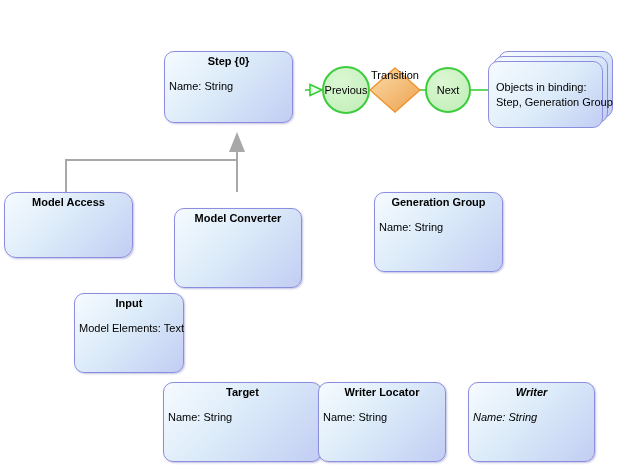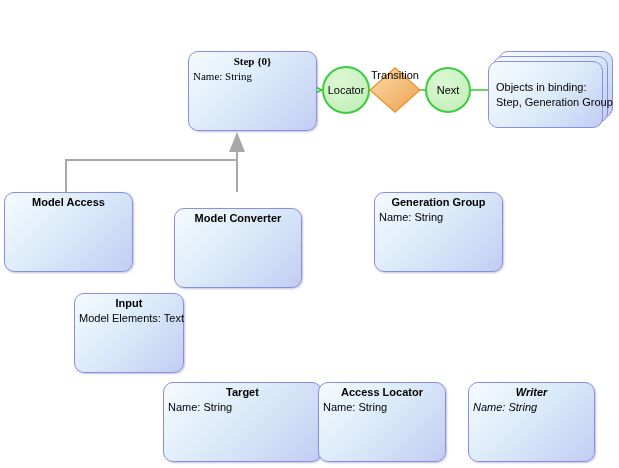--- a/index.html
+++ b/index.html
@@ -50,20 +50,21 @@
   }
   .node .title {
     font-weight: bold;
     text-align: center;
     padding-top: 3px;
     white-space: nowrap;
   }
   .node .attr {
     padding: 3px 4px 0 4px;
     white-space: nowrap;
+    margin-top: 10px;
   }
   .circle {
     position: absolute;
     box-sizing: border-box;
     border-radius: 50%;
     border: 2px solid var(--circle_border, #3ccc3c);
     background: radial-gradient(circle at 38% 30%,
       var(--circle_fill_light, #dcf7d3) 0%,
       var(--circle_fill_dark, #c3efba) 85%);
     display: flex;
@@ -120,27 +121,27 @@
       <path class="gray-line" d="M 237 192 L 237 152"></path>
       <polygon class="gray-arrow" points="237,132 229,152 245,152"></polygon>
     </g>
 
     <g>
       <line class="green-line" x1="305" y1="90" x2="488" y2="90"></line>
       <polygon class="open-arrow" points="322,90 310,84.5 310,95.5"></polygon>
     </g>
   </svg>
 
-  <div class="node" style="left:188px; top:51px; width:129px; height:80px;font-family:Liberation Serif, serif;">
+  <div class="node" style="left:164px; top:51px; width:129px; height:72px;">
     <div class="title">Step {0}</div>
     <div class="attr">Name: String</div>
   </div>
 
   <div class="circle" style="left:322px; top:66px; width:48px; height:48px;">
-    <span>Locator</span>
+    <span>Previous</span>
   </div>
 
   <div class="diamond-wrap" style="left:369px; top:67px; width:52px; height:46px;">
     <svg class="diamond-svg" width="52" height="46" viewBox="0 0 52 46" xmlns="http://www.w3.org/2000/svg">
       <defs>
         <linearGradient id="diamond-grad" x1="0" y1="0" x2="1" y2="1">
           <stop class="stop-light" offset="0"></stop>
           <stop class="stop-dark" offset="1"></stop>
         </linearGradient>
       </defs>
@@ -155,21 +156,21 @@
 
   <div class="stack-wrap" style="left:488px; top:51px; width:126px; height:78px;">
     <div class="stack-layer" style="left:10px; top:0px;"></div>
     <div class="stack-layer" style="left:5px; top:5px;"></div>
     <div class="stack-layer stack-front" style="left:0px; top:10px;">
       <div>Objects in binding:</div>
       <div>Step, Generation Group</div>
     </div>
   </div>
 
-  <div class="node" style="left:4px; top:192px; width:129px; height:80px;">
+  <div class="node" style="left:4px; top:192px; width:129px; height:66px;border-radius:12px;">
     <div class="title">Model Access</div>
   </div>
 
   <div class="node" style="left:174px; top:192px; width:128px; height:80px;margin-top:16px;">
     <div class="title">Model Converter</div>
   </div>
 
   <div class="node" style="left:374px; top:192px; width:129px; height:80px;">
     <div class="title">Generation Group</div>
     <div class="attr">Name: String</div>
@@ -179,21 +180,21 @@
     <div class="title">Input</div>
     <div class="attr">Model Elements: Text</div>
   </div>
 
   <div class="node" style="left:163px; top:382px; width:159px; height:80px;">
     <div class="title">Target</div>
     <div class="attr">Name: String</div>
   </div>
 
   <div class="node" style="left:318px; top:382px; width:128px; height:80px;">
-    <div class="title">Access Locator</div>
+    <div class="title">Writer Locator</div>
     <div class="attr">Name: String</div>
   </div>
 
   <div class="node" style="left:468px; top:382px; width:127px; height:80px;font-style:italic;">
     <div class="title">Writer</div>
     <div class="attr">Name: String</div>
   </div>
 
 </div>
 

